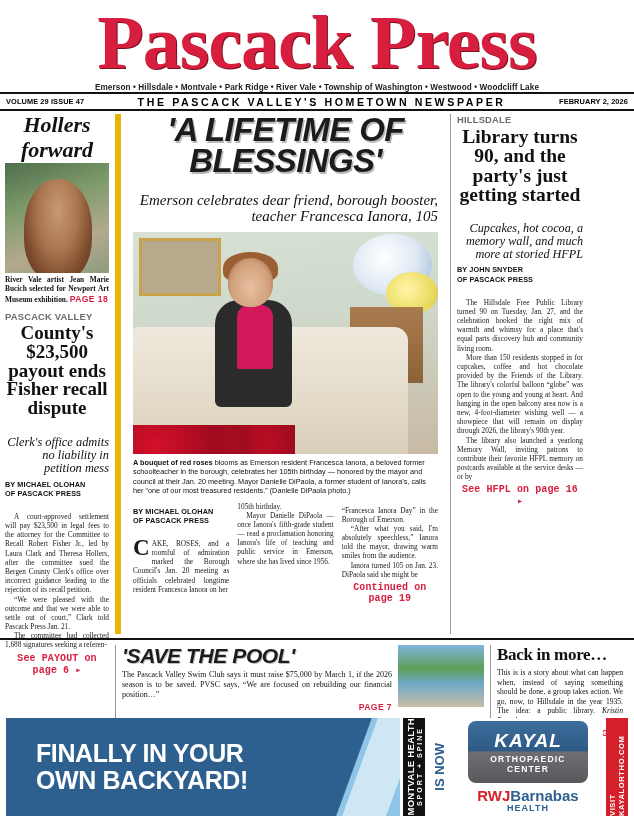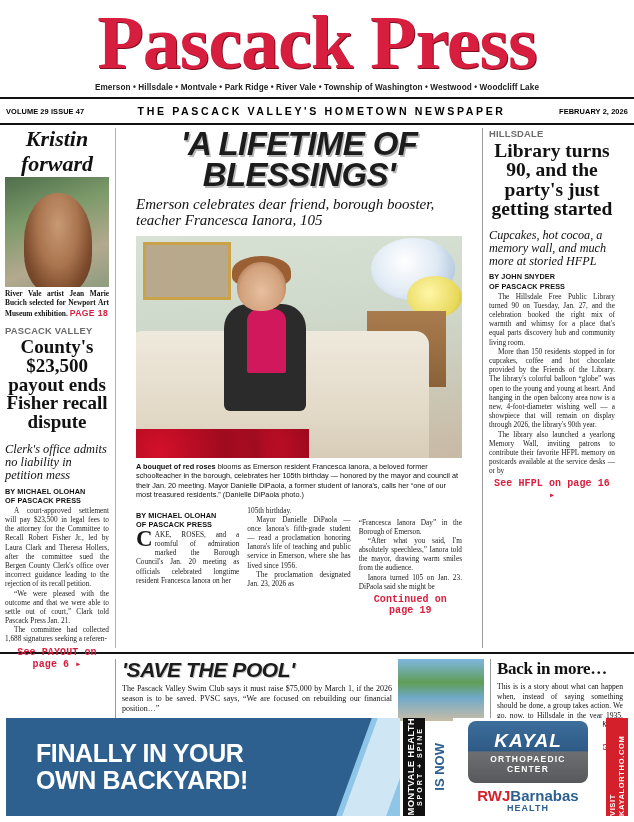--- a/index.html
+++ b/index.html
@@ -25,40 +25,39 @@
   }
   .towns {
     font-family: "Liberation Sans", sans-serif;
     font-size: 8.2px;
     font-weight: bold;
     color: #222;
     margin-top: 5px;
     letter-spacing: 0.1px;
   }
   .volbar {
-    margin-top: 5px;
     border-top: 2.4px solid #111;
     border-bottom: 2.4px solid #111;
-    height: 28px;
+    height: 19px;
     display: flex; align-items: center;
     padding: 0 6px;
     font-family: "Liberation Sans", sans-serif;
   }
   .volbar .vol { font-size: 7.4px; font-weight: bold; letter-spacing: 0.1px; }
   .volbar .slogan {
     flex: 1; text-align: center;
     font-size: 10.6px; font-weight: bold;
     letter-spacing: 2.6px;
   }
   .volbar .date { font-size: 7.4px; font-weight: bold; letter-spacing: 0.1px; }
 
   
   .cols { display: flex; padding: 0 5px; margin-top: 3px; height: 520px; }
   .col-left  { width: 110px; padding-right: 6px; }
-  .col-mid   { width: 368px; padding: 0 20px; border-left: 1px solid #eab308; border-right: 1px solid #999; }
+  .col-mid   { width: 336px; padding: 0 12px; border-left: 6px solid #eab308; border-right: 1px solid #999; }
   .col-right { width: 132px; padding-left: 6px; }
 
   
   .nature-head {
     font-family: "Liberation Serif", serif;
     font-style: italic; font-weight: bold;
     font-size: 22px; line-height: 0.98;
     text-align: center; color: #111;
     margin-bottom: 3px;
   }
@@ -92,34 +91,34 @@
   }
   .hl-serif {
     font-family: "Liberation Serif", serif;
     font-weight: bold; color: #111;
     text-align: center; line-height: 0.99;
   }
   .hl-left { font-size: 19px; margin-top: 2px; }
   .deck {
     font-family: "Liberation Serif", serif;
     font-style: italic; font-size: 12.4px;
-    text-align: left; line-height: 1.04;
-    color: #111; margin-top: 11px;
+    text-align: right; line-height: 1.04;
+    color: #111; margin-top: 18px;
   }
   .byline {
     font-family: "Liberation Sans", sans-serif;
     font-weight: bold; font-size: 7.3px;
     color: #111; line-height: 1.32;
     margin-top: 5px; letter-spacing: 0.1px;
   }
   .body {
     font-family: "Liberation Serif", serif;
     font-size: 7.3px; line-height: 1.26;
     text-align: justify; color: #1a1a1a;
-    margin-top: 0;
+    margin-top: 13px;
   }
   .body p { text-indent: 9px; }
   .body p.noindent { text-indent: 0; }
   .contlink {
     font-family: Liberation Mono, monospace;
     font-weight: bold; font-size: 10px;
     color: #d81e3f; text-align: center;
     margin-top: 3px; letter-spacing: 0.1px;
   }
 
@@ -128,22 +127,22 @@
     font-family: "Liberation Sans", sans-serif;
     font-weight: bold; font-style: italic;
     font-size: 33px; line-height: 0.94;
     text-align: center; color: #1c1c1c;
     letter-spacing: -0.6px;
     text-shadow: 1.5px 1.5px 0 rgba(0,0,0,0.28);
   }
   .deck-main {
     font-family: "Liberation Serif", serif;
     font-style: italic; font-size: 15px;
-    line-height: 1.08; text-align: left;
-    color: #111; margin-top: 6px;
+    line-height: 1.08; text-align: right;
+    color: #111; margin-top: 16px;
   }
   .ph-main {
     height: 222px; margin-top: 7px;
     background: linear-gradient(175deg,#d8e2d4 0%,#cfd9cb 38%,#c8b9a4 100%);
     position: relative; overflow: hidden;
   }
   .ph-main .frame {
     position:absolute; left:2%; top:3%; width:27%; height:26%;
     background:#b9a98c; border:3px solid #c9a24a;
   }
@@ -329,21 +328,21 @@
     <div class="volbar">
       <div class="vol">VOLUME 29 ISSUE 47</div>
       <div class="slogan">THE PASCACK VALLEY'S HOMETOWN NEWSPAPER</div>
       <div class="date">FEBRUARY 2, 2026</div>
     </div>
   </div>
 
   <div class="cols">
 
     <div class="col-left">
-      <div class="nature-head">Kristin</div>
+      <div class="nature-head">Hollers</div>
       <div class="nature-head">forward</div>
       <div class="photo ph-nature"></div>
       <div class="cap">
         <span>River Vale artist Jean Marie Bucich selected for Newport Art Museum exhibition.</span>
         <span class="pagelink">PAGE 18</span>
       </div>
 
       <div class="kicker">PASCACK VALLEY</div>
       <div class="hl-serif hl-left">County's $23,500 payout ends Fisher recall dispute</div>
       <div class="deck">Clerk's office admits no liability in petition mess</div>
@@ -385,25 +384,24 @@
             <div>OF PASCACK PRESS</div>
           </div>
           <div class="body">
             <p class="noindent"><span style="float:left;font-size:23px;line-height:0.82;font-weight:bold;padding-right:2px;">C</span><span>AKE, ROSES, and a roomful of admiration marked the Borough Council's Jan. 20 meeting as officials celebrated longtime resident Francesca Ianora on her</span></p>
           </div>
         </div>
         <div>
           <div class="body" style="margin-top:0">
             <p class="noindent">105th birthday.</p>
             <p>Mayor Danielle DiPaola — once Ianora's fifth-grade student — read a proclamation honoring Ianora's life of teaching and public service in Emerson, where she has lived since 1956.</p>
-            <p>The proclamation designated Jan. 23, 2026 as</p>
           </div>
         </div>
         <div>
-          <div class="body" style="margin-top:12px">
+          <div class="body" style="margin-top:4px">
             <p class="noindent">“Francesca Ianora Day” in the Borough of Emerson.</p>
             <p>“After what you said, I'm absolutely speechless,” Ianora told the mayor, drawing warm smiles from the audience.</p>
             <p>Ianora turned 105 on Jan. 23. DiPaola said she might be</p>
           </div>
           <div class="contlink">Continued on page 19</div>
         </div>
       </div>
     </div>
 
     <div class="col-right">

